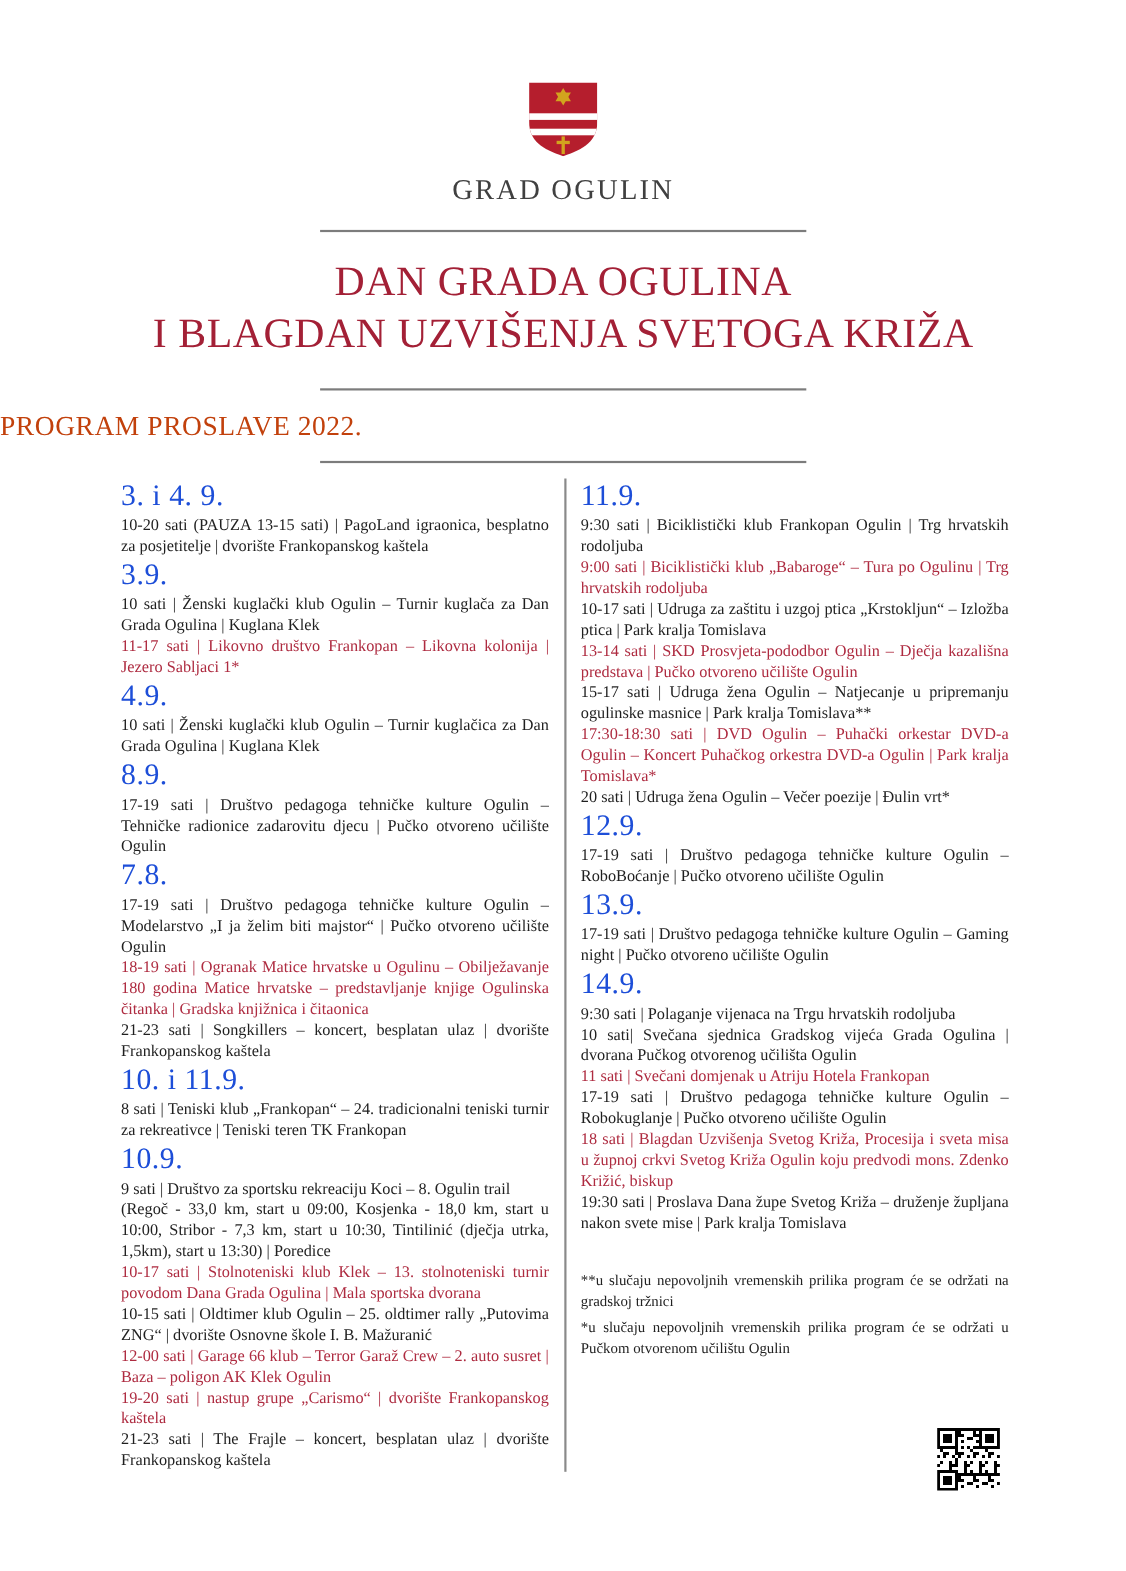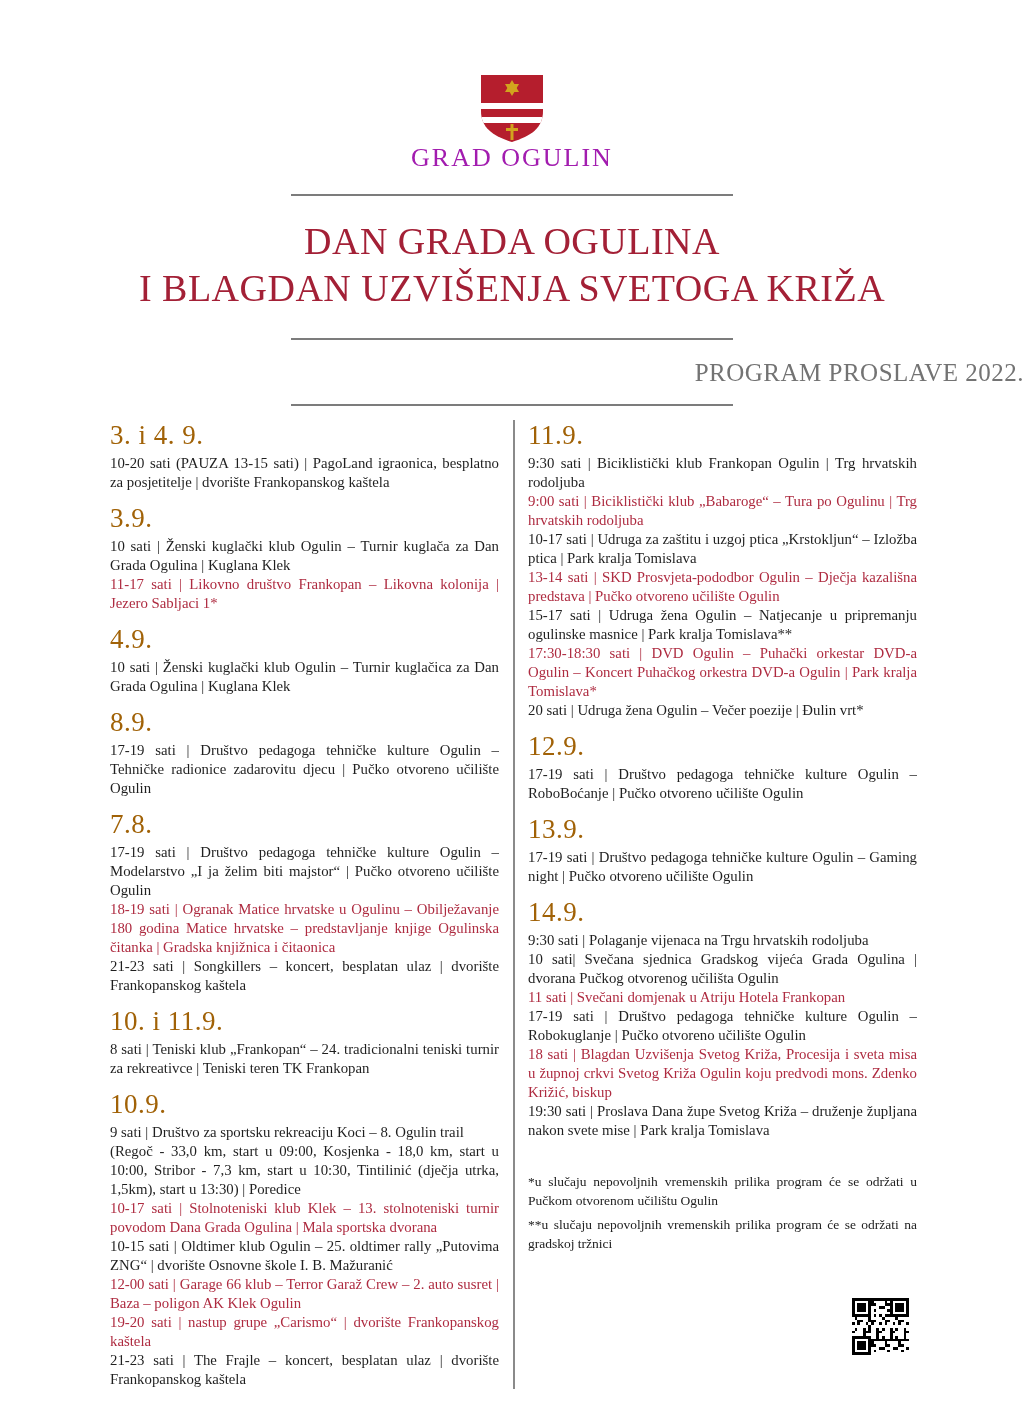--- a/index.html
+++ b/index.html
@@ -12,47 +12,47 @@
   }
   html,body{margin:0;padding:0;background:#ffffff;}
   .page{
     width:1024px;height:1428px;margin:0 auto;position:relative;
     background:#ffffff;color:var(--text-black);
     font-family:"Liberation Serif","DejaVu Serif",serif;
     overflow:hidden;
   }
   .crest{display:block;margin:74px auto 0;}
   .org-name{
-    text-align:center;font-size:26px;letter-spacing:2px;
-    color:#a21caf;
+    text-align:center;font-size:26px;letter-spacing:2px;margin-top:15px;
+    color:#404040;
   }
   .rule{width:442px;border:0;border-top:2px solid var(--rule-gray);margin:0 auto;}
   .rule-top{margin-top:21px;}
   .rule-mid{margin-top:26px;}
   .rule-bottom{margin-top:17px;}
   .main-title{
     text-align:center;color:var(--title-red);
     font-size:38px;line-height:47px;font-weight:normal;margin:22px 0 0;
     letter-spacing:0.5px;
   }
   .subtitle{
-    text-align:right;font-size:25px;margin:19px 0 0;letter-spacing:0.5px;
-    color:#737373;
+    text-align:left;font-size:25px;margin:19px 0 0;letter-spacing:0.5px;
+    color:#c2410c;
   }
   .program{
     display:flex;margin:14px 0 0 110px;width:807px;
   }
   .col{width:389px;}
   .col-left{padding-right:14px;border-right:2px solid #8a8a8a;}
   .col-right{padding-left:13px;}
-  .day{margin-top:11px;}
+  .day{}
   .day:first-child{margin-top:0;}
   .day-date{
     font-size:27px;font-weight:normal;margin:0 0 3px;line-height:31px;
-    color:#a16207;letter-spacing:0.5px;
+    color:#1d4ed8;letter-spacing:0.5px;
   }
   .event{
     margin:0;font-size:14.8px;line-height:19px;text-align:justify;
     color:var(--text-black);
   }
   .event.red{color:var(--event-red);}
   .footnotes{margin-top:32px;}
   .footnote{
     margin:0 0 5px;font-size:13.5px;line-height:19px;text-align:justify;
     color:#222222;
@@ -197,22 +197,22 @@
               <p class="event">9:30 sati | Polaganje vijenaca na Trgu hrvatskih rodoljuba</p>
               <p class="event">10 sati| Svečana sjednica Gradskog vijeća Grada Ogulina | dvorana Pučkog otvorenog učilišta Ogulin</p>
               <p class="event red">11 sati | Svečani domjenak u Atriju Hotela Frankopan</p>
               <p class="event">17-19 sati | Društvo pedagoga tehničke kulture Ogulin – Robokuglanje | Pučko otvoreno učilište Ogulin</p>
               <p class="event red">18 sati | Blagdan Uzvišenja Svetog Križa, Procesija i sveta misa u župnoj crkvi Svetog Križa Ogulin koju predvodi mons. Zdenko Križić, biskup</p>
               <p class="event">19:30 sati | Proslava Dana župe Svetog Križa – druženje župljana nakon svete mise | Park kralja Tomislava</p>
             </div>
   </section>
 </div>
       <div class="footnotes" id="footnotes">
+          <p class="footnote">**u slučaju nepovoljnih vremenskih prilika program će se održati na gradskoj tržnici</p>
           <p class="footnote">*u slučaju nepovoljnih vremenskih prilika program će se održati u Pučkom otvorenom učilištu Ogulin</p>
-          <p class="footnote">**u slučaju nepovoljnih vremenskih prilika program će se održati na gradskoj tržnici</p>
         </div>
     </div>
   </div>
 
   <svg class="qr" id="qr-svg" viewBox="0 0 21 21" shape-rendering="crispEdges" aria-hidden="true">
       <g fill="#000">
         <rect x="0" y="0" width="7" height="7"></rect>
         <rect x="1" y="1" width="5" height="5" fill="#fff"></rect>
         <rect x="2" y="2" width="3" height="3" fill="#000"></rect>
         <rect x="14" y="0" width="7" height="7"></rect>

